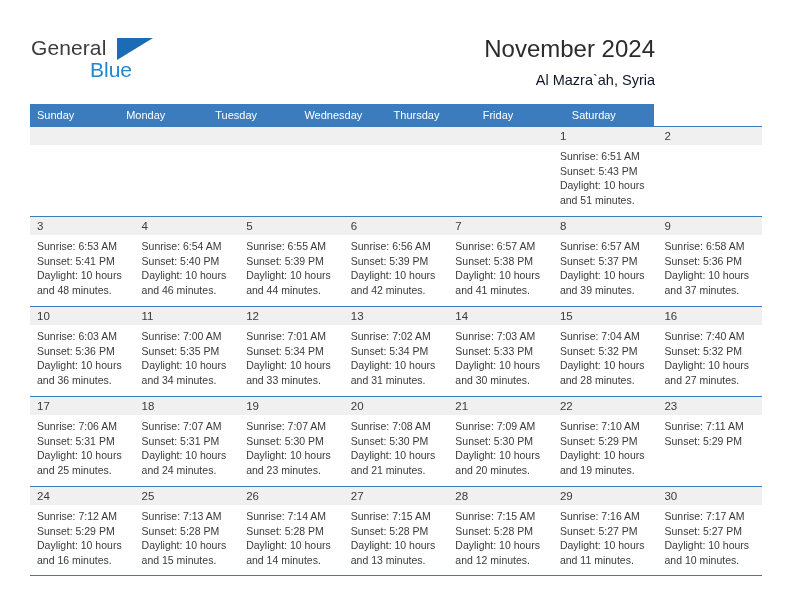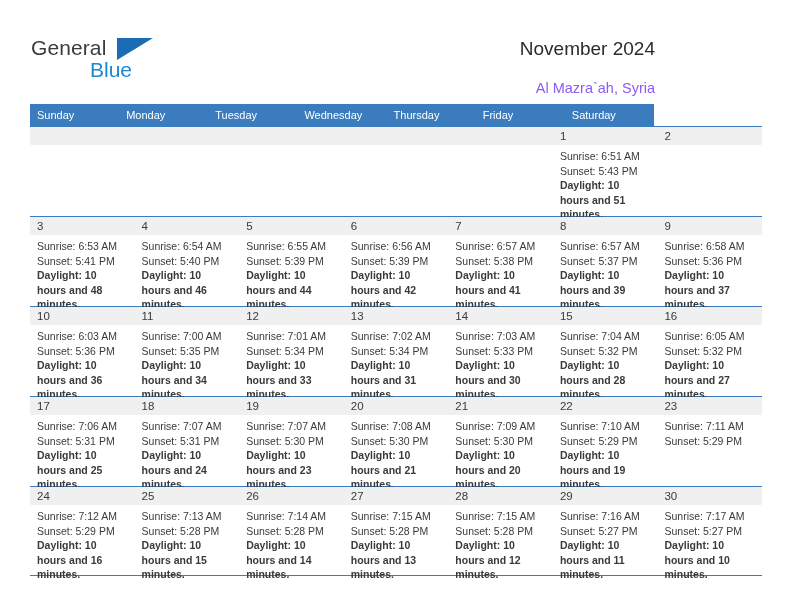--- a/index.html
+++ b/index.html
@@ -63,31 +63,31 @@
     white-space: nowrap;
   }
 
   .title-block {
     position: absolute;
     right: 37px;
     top: 32px;
     text-align: right;
   }
   .cal-title {
-    font-size: 19px;
+    font-size: 24px;
     line-height: 33px;
     color: #2b2b2b;
     font-weight: normal;
     white-space: nowrap;
   }
   .cal-subtitle {
-    margin-top: 14px;
+    margin-top: 6px;
     font-size: 14.5px;
     line-height: 18px;
-    color: #8b5cf6;
+    color: #0f172a;
     white-space: nowrap;
   }
 
   
   .calendar {
     position: absolute;
     left: 30px;
     top: 104px;
     width: 732px;
   }
@@ -136,21 +136,20 @@
     padding: 4px 6px 0 7px;
     font-size: 10.5px;
     line-height: 14.6px;
     color: #3a3a3a;
   }
   .day-body div {
     white-space: nowrap;
   }
   .day-body .wrap {
     white-space: normal;
-    font-weight: bold;
   }
 </style>
 </head>
 <body>
 
 <div class="page">
 
   <div class="header">
 
     <div class="brand">
@@ -308,21 +307,21 @@
             <div class="day-head">15</div>
             <div class="day-body">
               <div>Sunrise: 7:04 AM</div>
               <div>Sunset: 5:32 PM</div>
               <div class="wrap">Daylight: 10 hours and 28 minutes.</div>
             </div>
           </div>
           <div class="day-cell">
             <div class="day-head">16</div>
             <div class="day-body">
-              <div>Sunrise: 6:05 AM</div>
+              <div>Sunrise: 7:40 AM</div>
               <div>Sunset: 5:32 PM</div>
               <div class="wrap">Daylight: 10 hours and 27 minutes.</div>
             </div>
           </div>
         </div>
         <div class="week-row">
           <div class="day-cell">
             <div class="day-head">17</div>
             <div class="day-body">
               <div>Sunrise: 7:06 AM</div>

